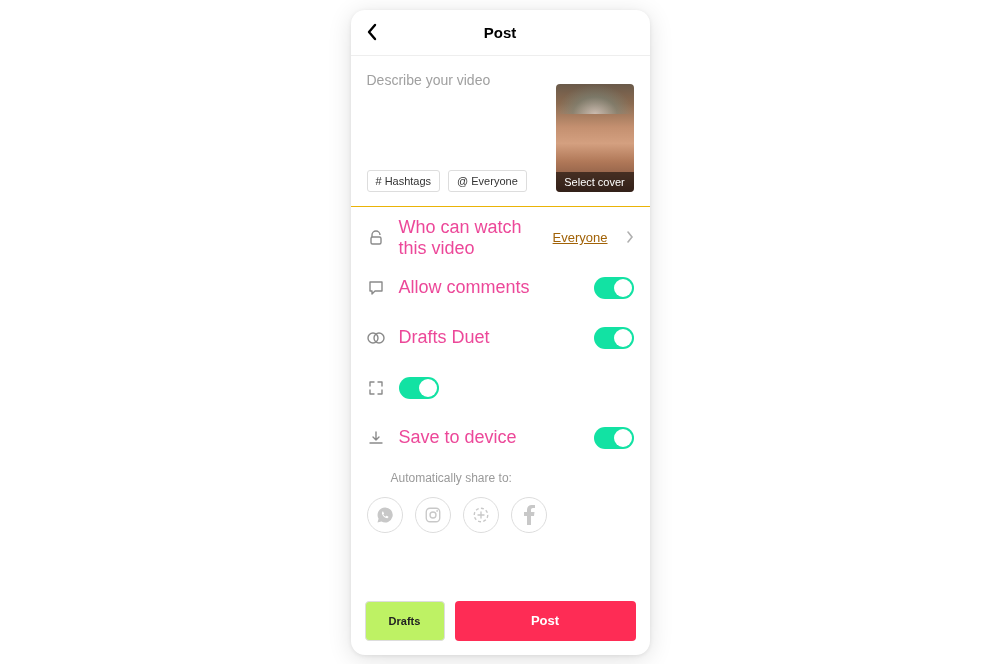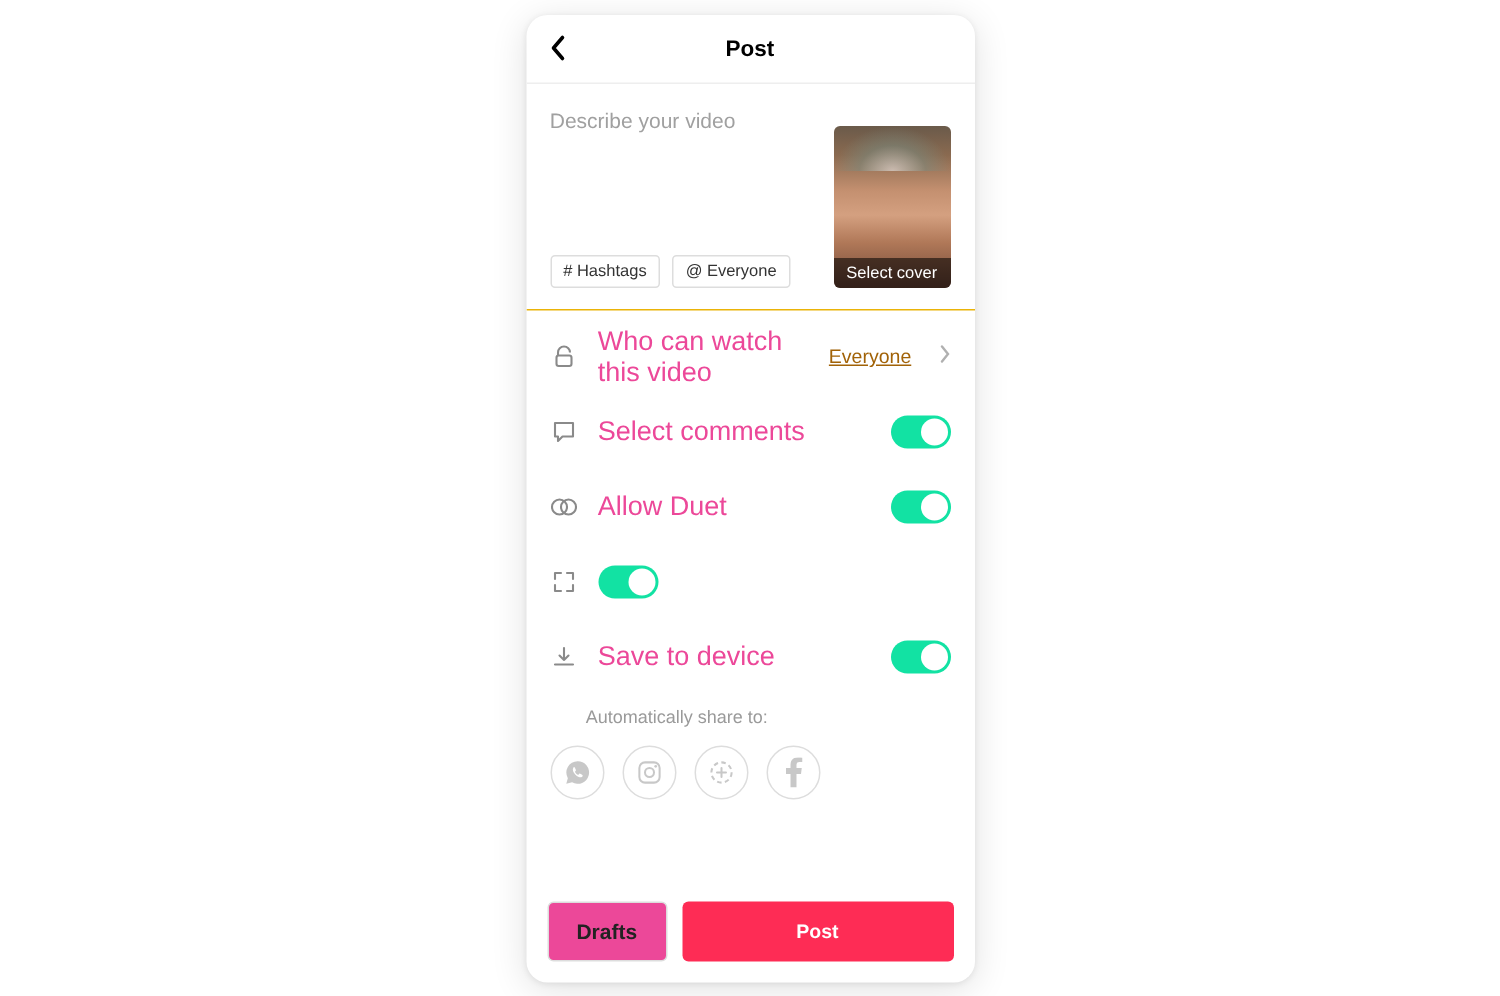--- a/index.html
+++ b/index.html
@@ -179,23 +179,23 @@
   }
   .footer {
     margin-top: auto;
     display: flex;
     gap: 10px;
     padding: 12px 14px 14px 14px;
   }
   .drafts-btn {
     width: 80px;
     border: 1px solid #ddd;
-    background: #ec4899;
+    background: #bef264;
     border-radius: 4px;
-    font-size: 14px;
+    font-size: 11px;
     font-weight: 700;
     color: #222;
     cursor: pointer;
   }
   .post-btn {
     flex: 1;
     background: #fe2c55;
     color: #fff;
     font-size: 13px;
     font-weight: 700;
@@ -256,32 +256,32 @@
           </svg>
       </div>
     </div>
 
     <div class="row">
       <div class="row-icon">
         <svg width="16" height="16" viewBox="0 0 16 16">
             <path d="M2 2 h12 v9 h-7 l-3 3 v-3 h-2 z" stroke="#8a8a8a" stroke-width="1.4" fill="none" stroke-linejoin="round"></path>
           </svg>
       </div>
-      <div class="row-label">Select comments</div>
+      <div class="row-label">Allow comments</div>
       <div class="toggle"></div>
     </div>
 
     <div class="row">
       <div class="row-icon">
         <svg width="18" height="16" viewBox="0 0 18 16">
             <circle cx="6" cy="8" r="5" stroke="#8a8a8a" stroke-width="1.4" fill="none"></circle>
             <circle cx="12" cy="8" r="5" stroke="#8a8a8a" stroke-width="1.4" fill="none"></circle>
           </svg>
       </div>
-      <div class="row-label">Allow Duet</div>
+      <div class="row-label">Drafts Duet</div>
       <div class="toggle"></div>
     </div>
 
     <div class="row">
       <div class="row-icon">
         <svg width="16" height="16" viewBox="0 0 16 16">
             <path d="M2 2 h4 M10 2 h4 M14 2 v4 M14 10 v4 M14 14 h-4 M6 14 h-4 M2 14 v-4 M2 6 v-4" stroke="#8a8a8a" stroke-width="1.4" fill="none" stroke-linecap="round"></path>
           </svg>
       </div>
       <div class="toggle"></div>

